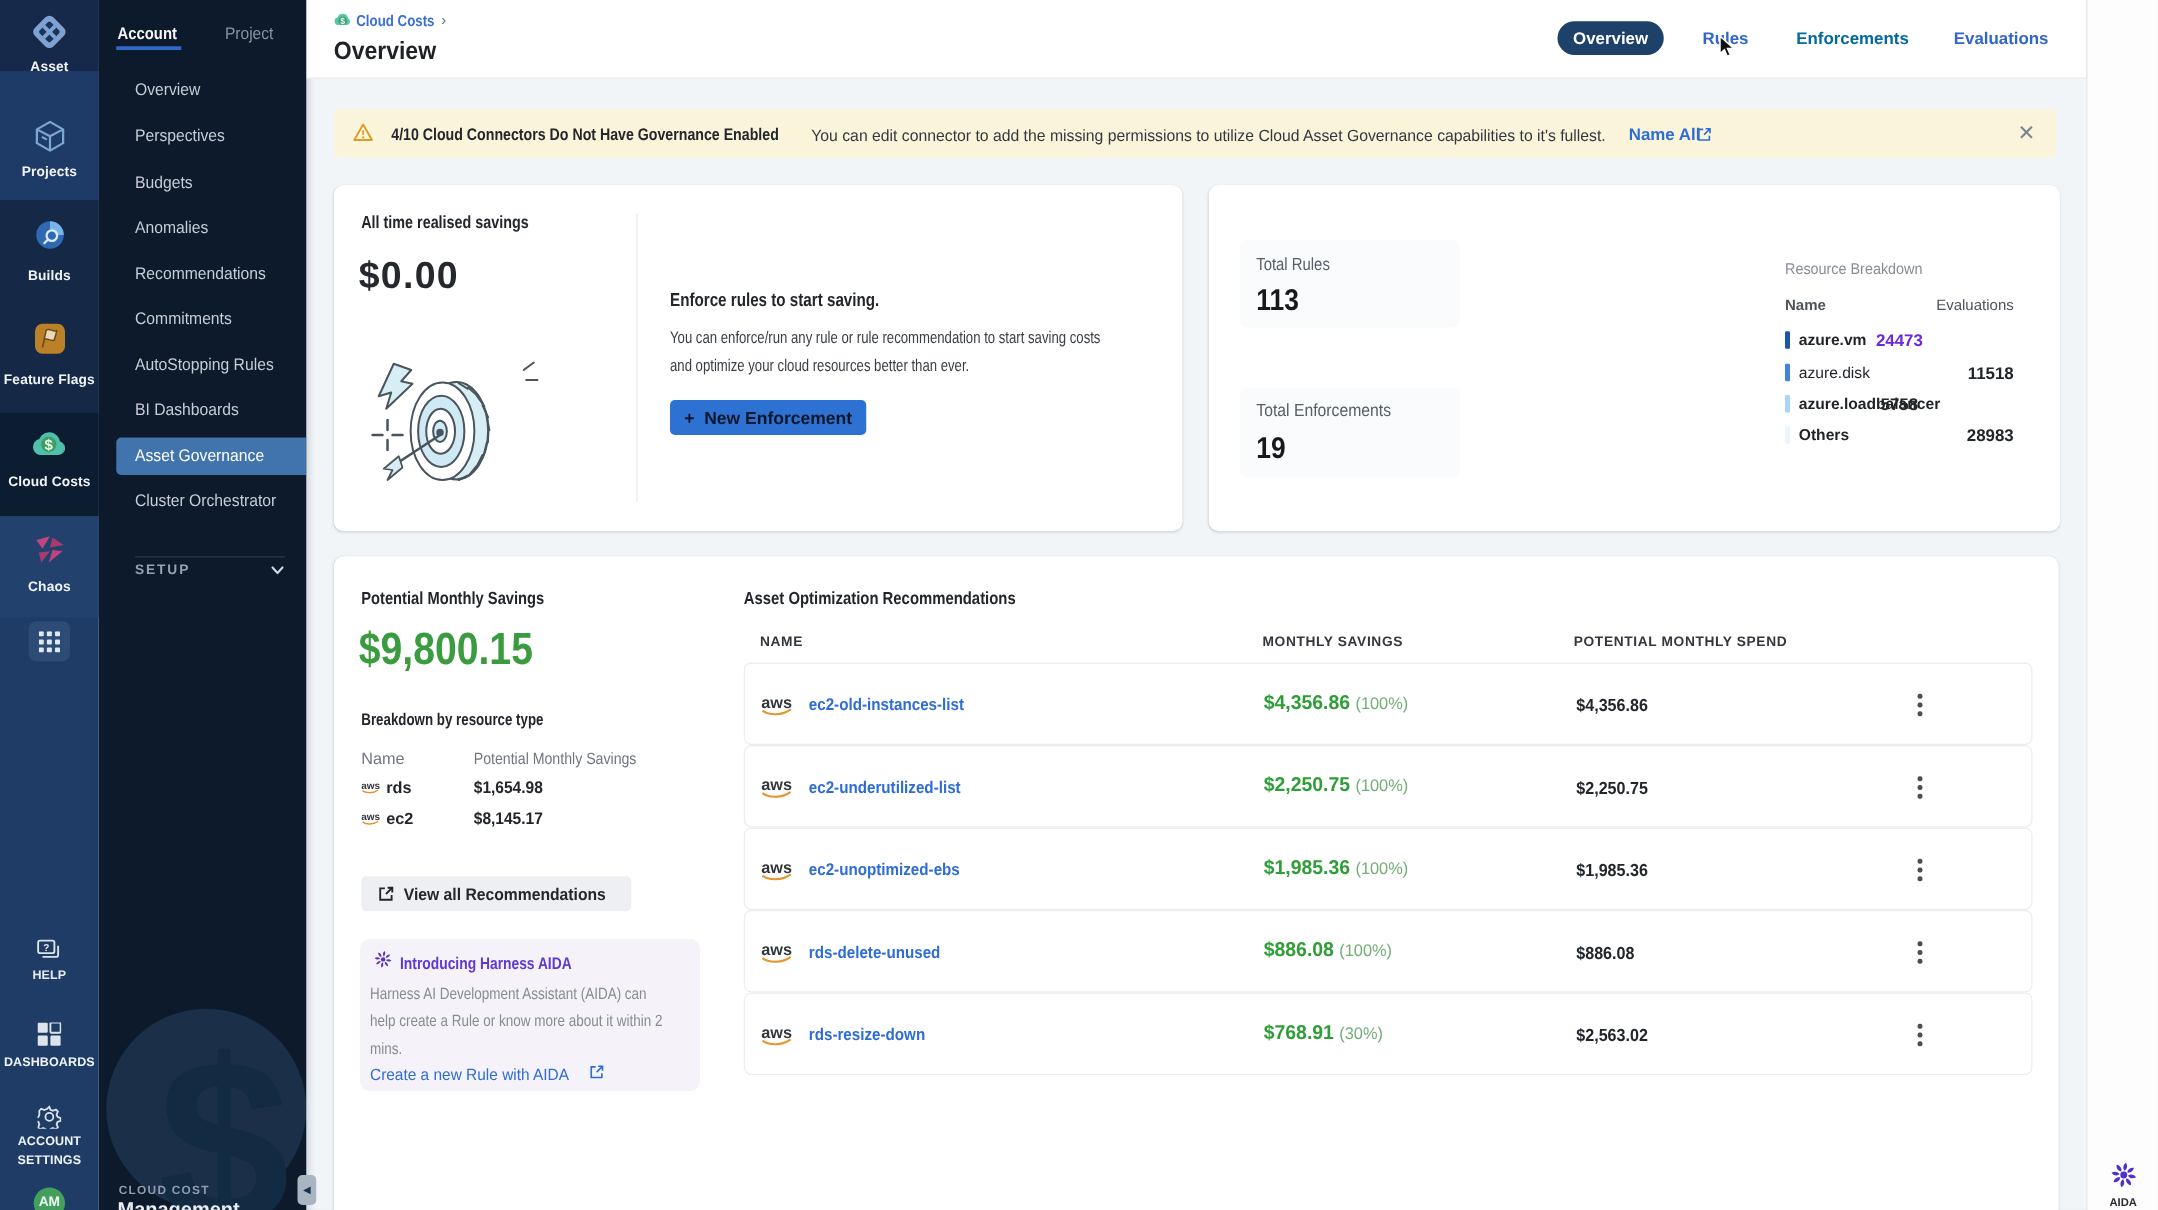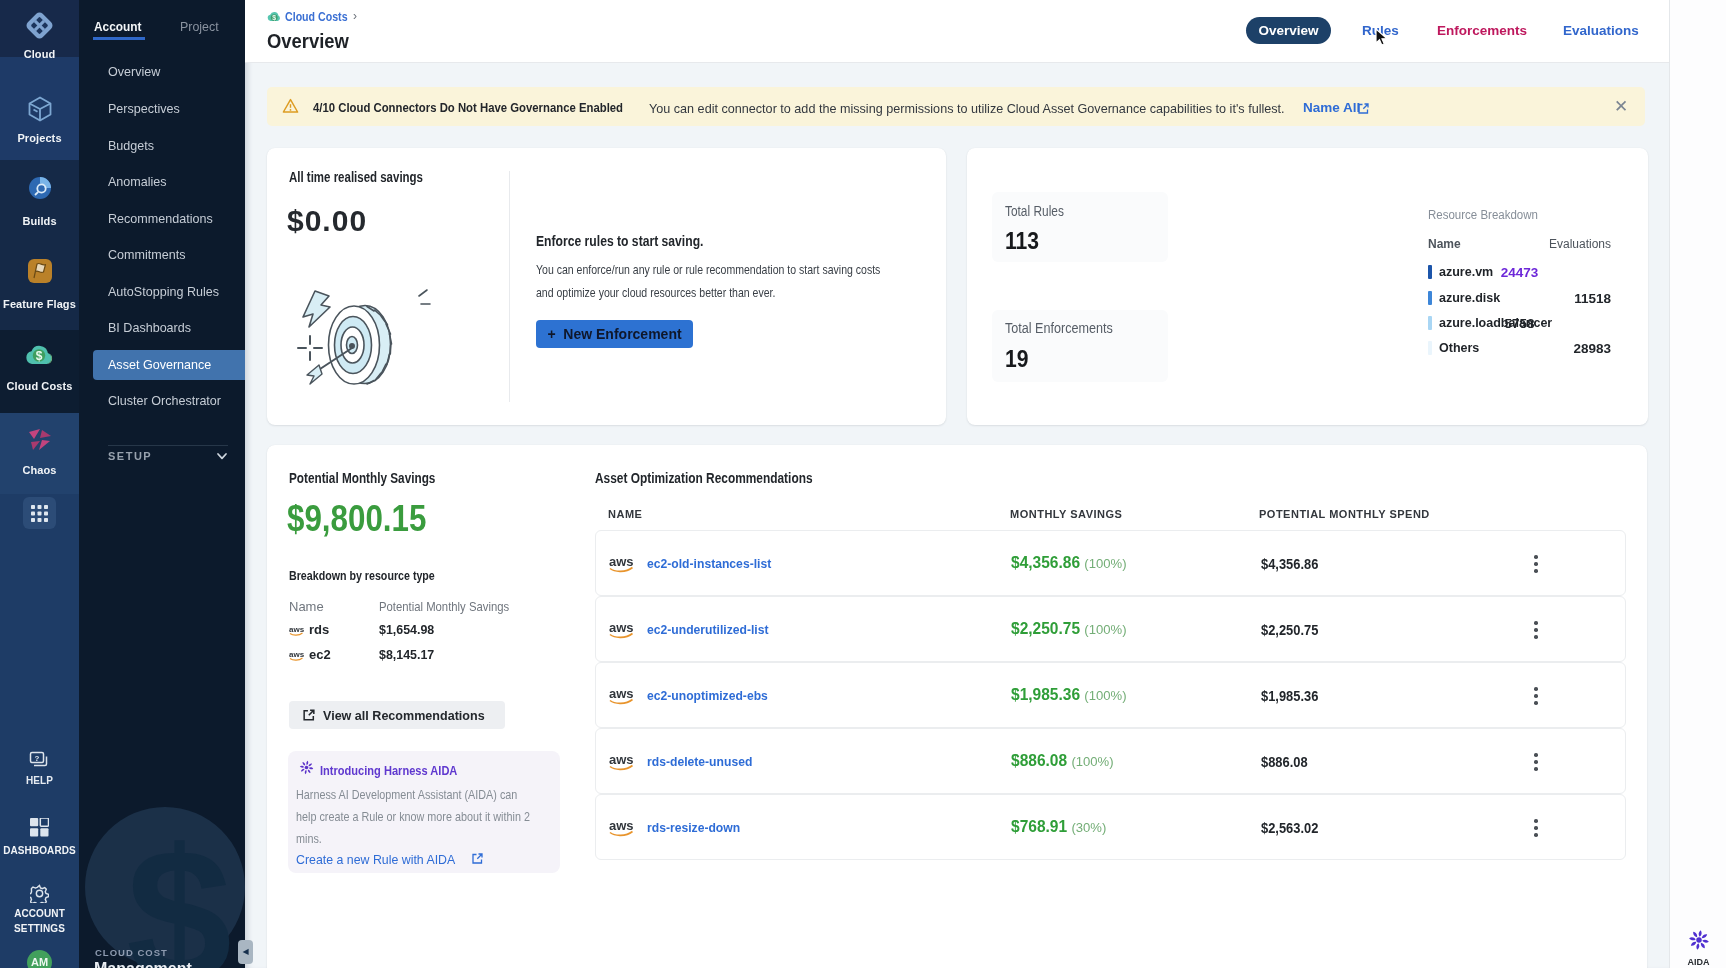--- a/index.html
+++ b/index.html
@@ -43,21 +43,21 @@
         <circle cx="7.2" cy="7.6" r="3.4" fill="#3f9e6e"></circle>
         <text x="7.2" y="10" font-size="7" font-weight="700" fill="#e8f7ef" text-anchor="middle">$</text>
       </svg>
     </div>
     <div class="abs t" style="left:40px;top:10px;font-size:12.5px;font-weight:700;color:#3a6fd3;transform:scaleX(.85);">Cloud Costs</div>
     <div class="abs" style="left:108px;top:9px;font-size:12px;color:#6c737b;">›</div>
     <div class="abs t" style="left:22px;top:30px;font-size:20px;font-weight:700;color:#1e2227;transform:scaleX(.92);">Overview</div>
 
     <div class="abs" style="left:1001px;top:17px;width:85px;height:27px;border-radius:14px;background:#1d4168;color:#fff;font-size:13.5px;font-weight:700;text-align:center;line-height:27px;">Overview</div>
     <div class="abs" style="left:1117px;top:23px;font-size:13.5px;font-weight:700;color:#3166cc;">Rules</div>
-    <div class="abs" style="left:1192px;top:23px;font-size:13.5px;font-weight:700;color:#be185d;">Enforcements</div>
+    <div class="abs" style="left:1192px;top:23px;font-size:13.5px;font-weight:700;color:#0369a1;">Enforcements</div>
     <div class="abs" style="left:1318px;top:23px;font-size:13.5px;font-weight:700;color:#3166cc;">Evaluations</div>
 
     <div class="abs" style="left:1130px;top:28px;">
       <svg width="14" height="20" viewBox="0 0 14 20">
           <path d="M1 1 L1 15 L4.5 11.8 L6.8 17 L9.3 15.9 L7 10.8 L11.8 10.5 Z" fill="#111" stroke="#fff" stroke-width="1.2"></path>
         </svg>
     </div>
 
     <div class="abs" style="left:22px;top:87px;width:1378px;height:39px;background:#faf4da;border-radius:5px;"></div>
     <div class="abs" style="left:37px;top:98px;">
@@ -123,21 +123,21 @@
     <div class="abs t" style="left:760px;top:345px;font-size:24px;font-weight:700;color:#17191c;transform:scaleX(.88);">19</div>
 
 
     <div class="abs t" style="left:1183px;top:208px;font-size:12.5px;color:#868e98;transform:scaleX(.92);">Resource Breakdown</div>
     <div class="abs" style="left:1183px;top:237px;font-size:12px;font-weight:700;color:#4d545c;">Name</div>
     <div class="abs" style="left:1183px;top:237px;width:183px;text-align:right;font-size:12px;color:#4d545c;">Evaluations</div>
     <div class="abs" style="left:1183px;top:265px;width:4px;height:14px;background:#1c55aa;border-radius:1px;"></div>
     <div class="abs" style="left:1194px;top:265px;font-size:12.5px;font-weight:700;color:#1f2328;">azure.vm</div>
     <div class="abs" style="left:1183px;top:265px;width:183px;text-align:center;font-size:13.5px;font-weight:700;color:#6d28d9;">24473</div>
     <div class="abs" style="left:1183px;top:291px;width:4px;height:14px;background:#3d86d8;border-radius:1px;"></div>
-    <div class="abs" style="left:1194px;top:291px;font-size:12.5px;font-weight:700;color:#1f2328;">azure.disk</div>
+    <div class="abs" style="left:1194px;top:291px;font-size:12.5px;font-weight:400;color:#1f2328;">azure.disk</div>
     <div class="abs" style="left:1183px;top:291px;width:183px;text-align:right;font-size:13.5px;font-weight:700;color:#22262b;">11518</div>
     <div class="abs" style="left:1183px;top:316px;width:4px;height:14px;background:#a9d6f4;border-radius:1px;"></div>
     <div class="abs" style="left:1194px;top:316px;font-size:12.5px;font-weight:700;color:#1f2328;">azure.loadbalancer</div>
     <div class="abs" style="left:1183px;top:316px;width:183px;text-align:center;font-size:13.5px;font-weight:700;color:#22262b;">5758</div>
     <div class="abs" style="left:1183px;top:341px;width:4px;height:14px;background:#eaf5fc;border-radius:1px;"></div>
     <div class="abs" style="left:1194px;top:341px;font-size:12.5px;font-weight:700;color:#1f2328;">Others</div>
     <div class="abs" style="left:1183px;top:341px;width:183px;text-align:right;font-size:13.5px;font-weight:700;color:#22262b;">28983</div>
 
     <div class="card" style="left:22px;top:445px;width:1380px;height:560px;border-radius:8px 8px 0 0;"></div>
     <div class="abs t" style="left:44px;top:470px;font-size:14px;font-weight:700;color:#22262b;transform:scaleX(.84);">Potential Monthly Savings</div>
@@ -305,21 +305,21 @@
     <div class="abs" style="left:24px;top:10px;">
       <svg width="31" height="31" viewBox="0 0 31 31">
         <g transform="rotate(45 15.5 15.5)">
             <rect x="5" y="5" width="21" height="21" rx="4.5" fill="#7fa3d0"></rect>
             <rect x="9.2" y="9.2" width="12.6" height="12.6" rx="1.5" fill="#1c345c"></rect>
             <rect x="14" y="9" width="3" height="13" fill="#7fa3d0"></rect>
             <rect x="9" y="14" width="13" height="3" fill="#7fa3d0"></rect>
           </g>
       </svg>
     </div>
-    <div class="mod" style="top:44px;"><span class="lbl">Cloud</span></div>
+    <div class="mod" style="top:44px;"><span class="lbl">Asset</span></div>
 
     <div class="abs" style="left:28px;top:96px;">
       <svg width="24" height="26" viewBox="0 0 24 26">
           <g fill="none" stroke="#7da7d2" stroke-width="1.8" stroke-linejoin="round">
             <path d="M12 1.5 L22.5 7.5 L22.5 18.5 L12 24.5 L1.5 18.5 L1.5 7.5 Z"></path>
             <path d="M1.5 7.5 L12 13 L22.5 7.5 M12 13 L12 24.5"></path>
             <path d="M5.5 13.5 l4 2.2"></path>
           </g>
         </svg>
     </div>

